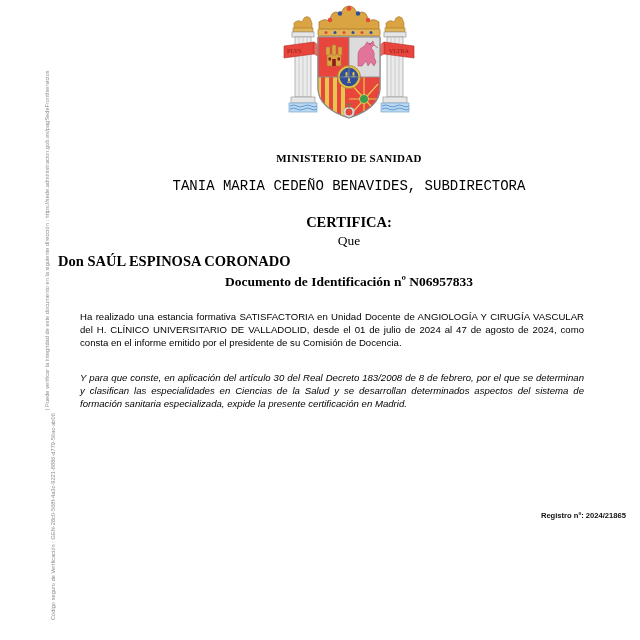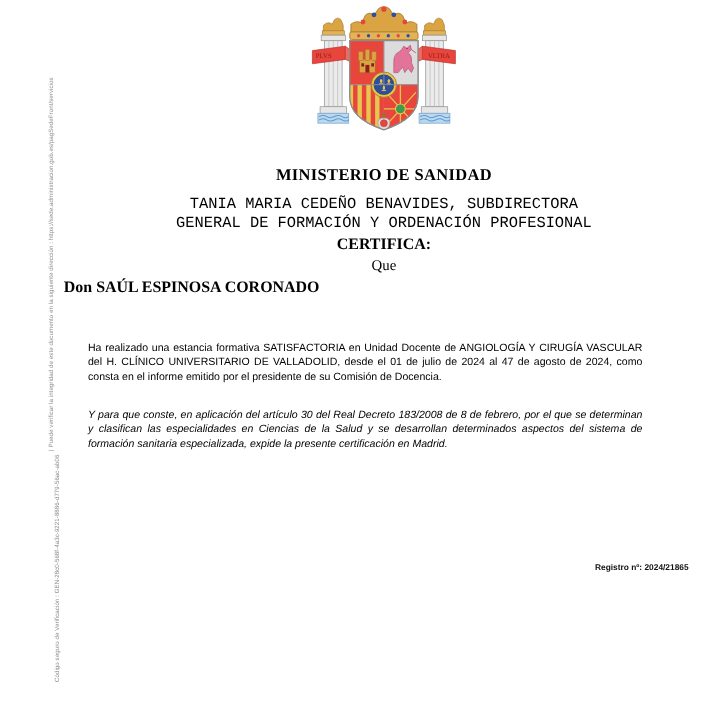--- a/index.html
+++ b/index.html
@@ -65,21 +65,21 @@
   }
   .coa-wrap svg { display:block; width:150px; height:132px; }
 
   .h-ministry {
     position: absolute;
     left: 0; right: 0;
     top: 152px;
     text-align: center;
     font-family: "Liberation Serif", serif;
     font-weight: bold;
-    font-size: 15px;
+    font-size: 11px;
     letter-spacing: 0.3px;
   }
   .h-subdir {
     position: absolute;
     left: 0; right: 0;
     top: 178px;
     text-align: center;
     font-family: Liberation Mono, monospace;
     font-size: 14px;
     line-height: 16.5px;
@@ -281,29 +281,29 @@
         <line x1="44" y1="73" x2="106" y2="73" stroke="#8c8c8c" stroke-width="0.9"></line>
         <line x1="75" y1="33" x2="75" y2="73" stroke="#8c8c8c" stroke-width="0.9"></line>
       </g>
     </svg>
   </div>
 
   <div class="h-ministry">MINISTERIO DE SANIDAD</div>
 
   <div class="h-subdir">
     <div>TANIA MARIA CEDEÑO BENAVIDES, SUBDIRECTORA</div>
-    <div>GENERAL DE FORMACIÓN Y ORDENACIÓN PROFESIONAL</div>
   </div>
 
   <div class="h-certifica">CERTIFICA:</div>
 
   <div class="h-que">Que</div>
 
   <div class="h-name">Don SAÚL ESPINOSA CORONADO</div>
 
+  <div class="h-doc">Documento de Identificación nº N06957833</div>
 
   <div class="para" id="para-1">Ha realizado una estancia formativa SATISFACTORIA en Unidad Docente de ANGIOLOGÍA Y CIRUGÍA VASCULAR del H. CLÍNICO UNIVERSITARIO DE VALLADOLID, desde el 01 de julio de 2024 al 47 de agosto de 2024, como consta en el informe emitido por el presidente de su Comisión de Docencia.</div>
 
   <div class="para" id="para-2">Y para que conste, en aplicación del artículo 30 del Real Decreto 183/2008 de 8 de febrero, por el que se determinan y clasifican las especialidades en Ciencias de la Salud y se desarrollan determinados aspectos del sistema de formación sanitaria especializada, expide la presente certificación en Madrid.</div>
 
   <div class="registry">Registro nº: 2024/21865</div>
 
 </div>
 
 </body></html>

